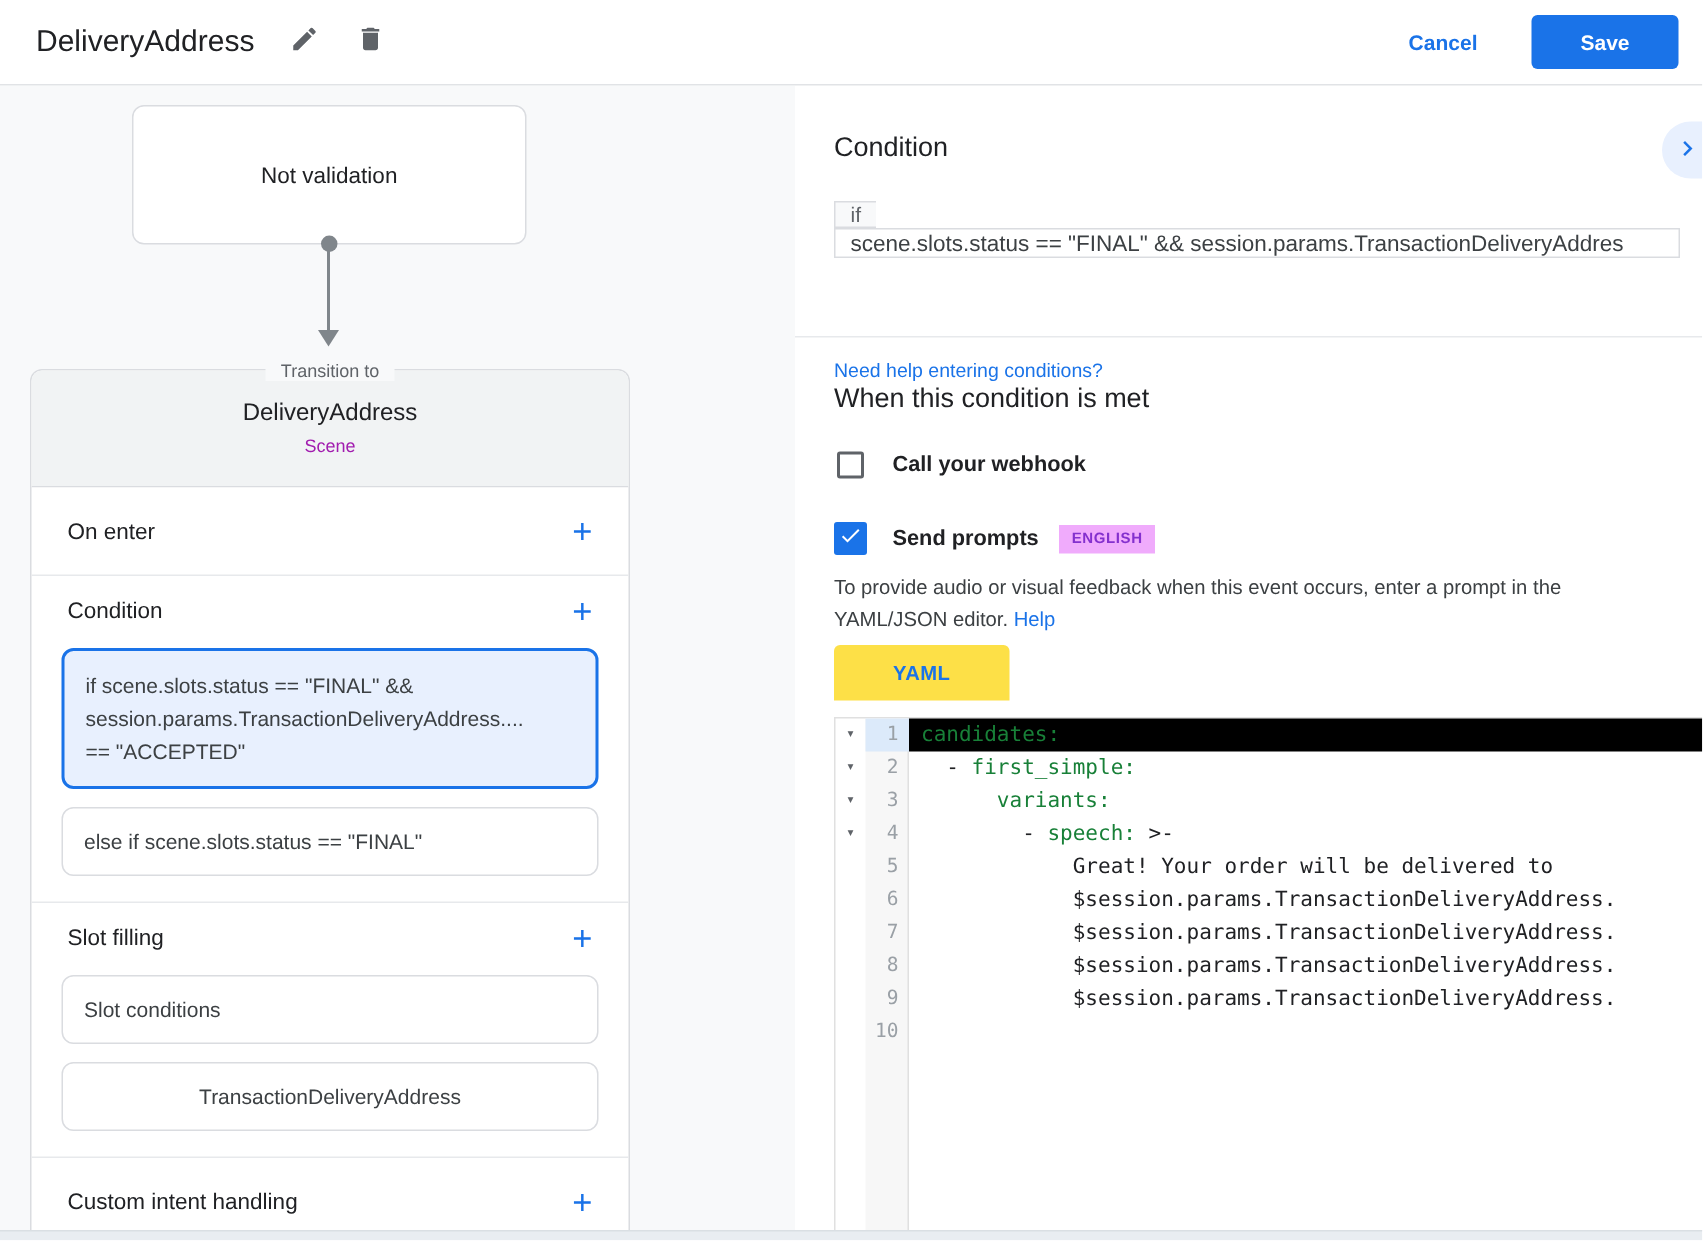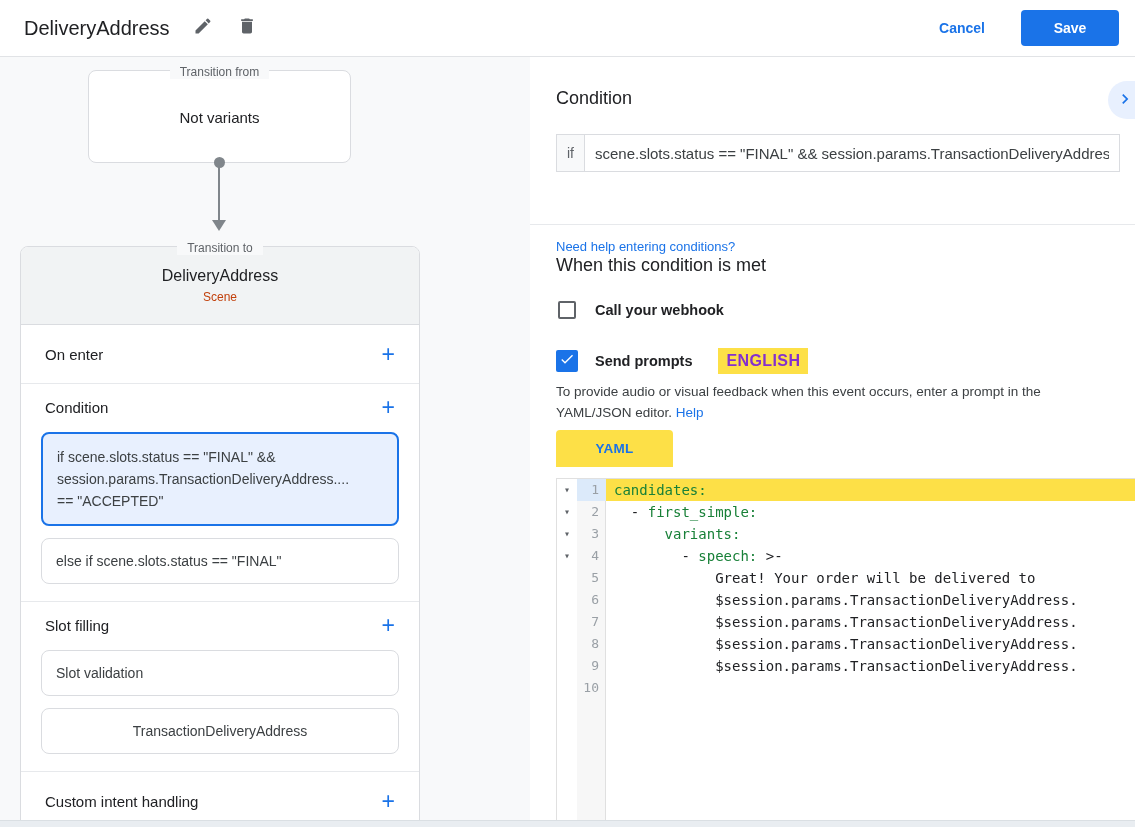--- a/index.html
+++ b/index.html
@@ -30,21 +30,21 @@
   .conn-dot { position:absolute; left:214px; top:100px; width:11px; height:11px; border-radius:50%; background:#80868b; }
   .conn-line { position:absolute; left:218px; top:107px; width:2px; height:57px; background:#80868b; }
   .conn-arrow { position:absolute; left:212px; top:163px; width:0; height:0;
     border-left:7px solid transparent; border-right:7px solid transparent; border-top:11px solid #80868b; }
 
   .scene-card { position:absolute; left:20px; top:189px; width:400px; height:600px; background:#fff;
     border:1px solid #dadce0; border-radius:8px 8px 0 0; }
   .card-header { height:78px; background:#f1f3f4; border-bottom:1px solid #dadce0; border-radius:7px 7px 0 0;
     text-align:center; padding-top:20px; }
   .card-title { font-size:16px; color:#202124; }
-  .card-subtitle { font-size:12px; color:#c2410c; margin-top:5px; }
+  .card-subtitle { font-size:12px; color:#a21caf; margin-top:5px; }
 
   .card-row { display:flex; align-items:center; justify-content:space-between; padding:0 24px; height:58px;
     font-size:15px; color:#202124; }
   .card-divider { border-top:1px solid #e7e9ec; }
   .plus-btn { color:#1a73e8; font-size:23px; font-weight:400; line-height:20px; cursor:pointer; background:none; border:none; font-family:inherit; }
 
   .card-section { padding:8px 20px 17px 20px; }
   .section-label-row { display:flex; align-items:center; justify-content:space-between; padding:0 4px; height:30px; margin-bottom:10px;
     font-size:15px; color:#202124; }
   .cond-box-selected { background:#e8f0fe; border:2px solid #1a73e8; border-radius:8px; padding:12px 14px;
@@ -53,38 +53,38 @@
     font-size:14px; color:#3c4043; cursor:pointer; }
   .plain-box + .plain-box { margin-top:12px;text-align:center; }
 
   
   .right-panel { position:absolute; left:530px; top:57px; right:0; bottom:7px; background:#fff; overflow:hidden; }
   .cond-heading { position:absolute; left:26px; top:31px; font-size:18px; color:#202124; }
   .expand-btn { position:absolute; right:0; top:24px; width:27px; height:38px; background:#e8f0fe;
     border:none; border-radius:19px 0 0 19px; cursor:pointer; display:flex; align-items:center; justify-content:flex-end; }
   .expand-btn svg { width:20px; height:20px; fill:#1a73e8; }
 
-  .if-row { position:absolute; left:26px; top:77px; right:15px; height:38px; display:flex; }
+  .if-row { position:absolute; left:26px; top:77px; right:15px; height:38px; display:flex;flex-direction:column; }
   .if-label { width:28px; background:#f8f9fa; border:1px solid #dadce0; border-right:none;
     display:flex; align-items:center; justify-content:center; font-size:14px; color:#5f6368; }
   .if-input { flex:1; border:1px solid #dadce0; border-radius:0; padding:0 10px; font-size:15px; color:#3c4043;
     font-family:inherit; outline:none; min-width:0; }
   .help-link { position:absolute; left:26px; top:182px; font-size:13px; color:#1a73e8; text-decoration:none; cursor:pointer; }
 
   .hdivider { position:absolute; left:0; right:0; top:167px; border-top:1px solid #e7e9ec; }
 
   .when-heading { position:absolute; left:26px; top:198px; font-size:18px; color:#202124; }
   .check-row { position:absolute; left:26px; display:flex; align-items:center; cursor:pointer; }
   .row-webhook { top:242px; }
   .row-prompts { top:291px; }
   .checkbox-empty { width:18px; height:18px; border:2px solid #5f6368; border-radius:2px; background:#fff; margin:2px; }
   .checkbox-checked { width:22px; height:22px; background:#1a73e8; border-radius:2px; display:flex; align-items:center; justify-content:center; }
   .checkbox-checked svg { width:16px; height:16px; fill:#fff; }
   .check-label { font-size:14.5px; font-weight:700; color:#202124; margin-left:17px; }
-  .lang-badge { margin-left:26px; background:#fde047; color:#8430ce; font-size:16px; font-weight:700;
+  .lang-badge { margin-left:14px; background:#f0abfc; color:#8430ce; font-size:10px; font-weight:700;
     letter-spacing:.4px; padding:4px 8px; }
 
   .description { position:absolute; left:26px; top:324px; width:558px; font-size:13.5px; color:#3c4043; line-height:21px; }
   .inline-link { color:#1a73e8; text-decoration:none; cursor:pointer; }
 
   .tabs { position:absolute; left:26px; top:373px; display:flex; }
   .tab { width:117px; height:37px; display:flex; align-items:center; justify-content:center;
     font-size:13.5px; font-weight:700; letter-spacing:.3px; cursor:pointer; }
   .tab-active { background:#fde047; color:#1a73e8; border-radius:4px 4px 0 0; }
   .tab-inactive { color:#5f6368; }
@@ -92,21 +92,21 @@
   .editor { position:absolute; left:26px; top:421px; right:0; bottom:0;
     border-top:1px solid #e0e0e0; border-left:1px solid #e0e0e0; background:#fff;
     font-family:"DejaVu Sans Mono", monospace; font-size:14px; }
   .editor-gutter-bg { position:absolute; left:20px; top:0; bottom:0; width:29px; background:#f7f7f7; border-right:1px solid #e0e0e0; }
   .code-row { position:relative; display:flex; height:22px; line-height:22px; }
   .fold-col { width:20px; text-align:center; color:#5f6368; font-size:10px; cursor:pointer; }
   .num-col { width:29px; padding-right:7px; text-align:right; color:#9aa0a6; font-size:13px; }
   .code-col { flex:1; white-space:pre; padding-left:8px; color:#202124; overflow:hidden; }
   .yaml-key { color:#188038; }
   .row-hl .num-col { background:#dceafa; }
-  .row-hl .code-col { background:#fde047; }
+  .row-hl .code-col { background:#000000; }
 
   
   .bottom-strip { position:absolute; left:0; right:0; bottom:0; height:7px; background:#e9edf1; border-top:1px solid #dadfe3; }
 </style>
 </head>
 <body>
 
 <div class="app">
 
   <div class="app-header">
@@ -126,22 +126,21 @@
       </span>
     </div>
     <div class="hdr-spacer"></div>
     <button class="cancel-btn">Cancel</button>
     <button class="save-btn">Save</button>
   </div>
 
   <div class="left-panel">
 
     <div class="tf-box">
-      <div class="legend"><span>Transition from</span></div>
-      <div class="tf-value">Not variants</div>
+      <div class="tf-value">Not validation</div>
     </div>
 
     <div class="conn-dot"></div>
     <div class="conn-line"></div>
     <div class="conn-arrow"></div>
 
     <div class="scene-card">
       <div class="legend"><span>Transition to</span></div>
 
       <div class="card-header">
@@ -167,21 +166,21 @@
         </div>
         <div class="plain-box">else if scene.slots.status == "FINAL"</div>
       </div>
       <div class="card-divider"></div>
 
       <div class="card-section">
         <div class="section-label-row">
           <span>Slot filling</span>
           <button class="plus-btn">+</button>
         </div>
-        <div class="plain-box">Slot validation</div>
+        <div class="plain-box">Slot conditions</div>
         <div class="plain-box">TransactionDeliveryAddress</div>
       </div>
       <div class="card-divider"></div>
 
       <div class="card-row">
         <span>Custom intent handling</span>
         <button class="plus-btn">+</button>
       </div>
     </div>
   </div>

